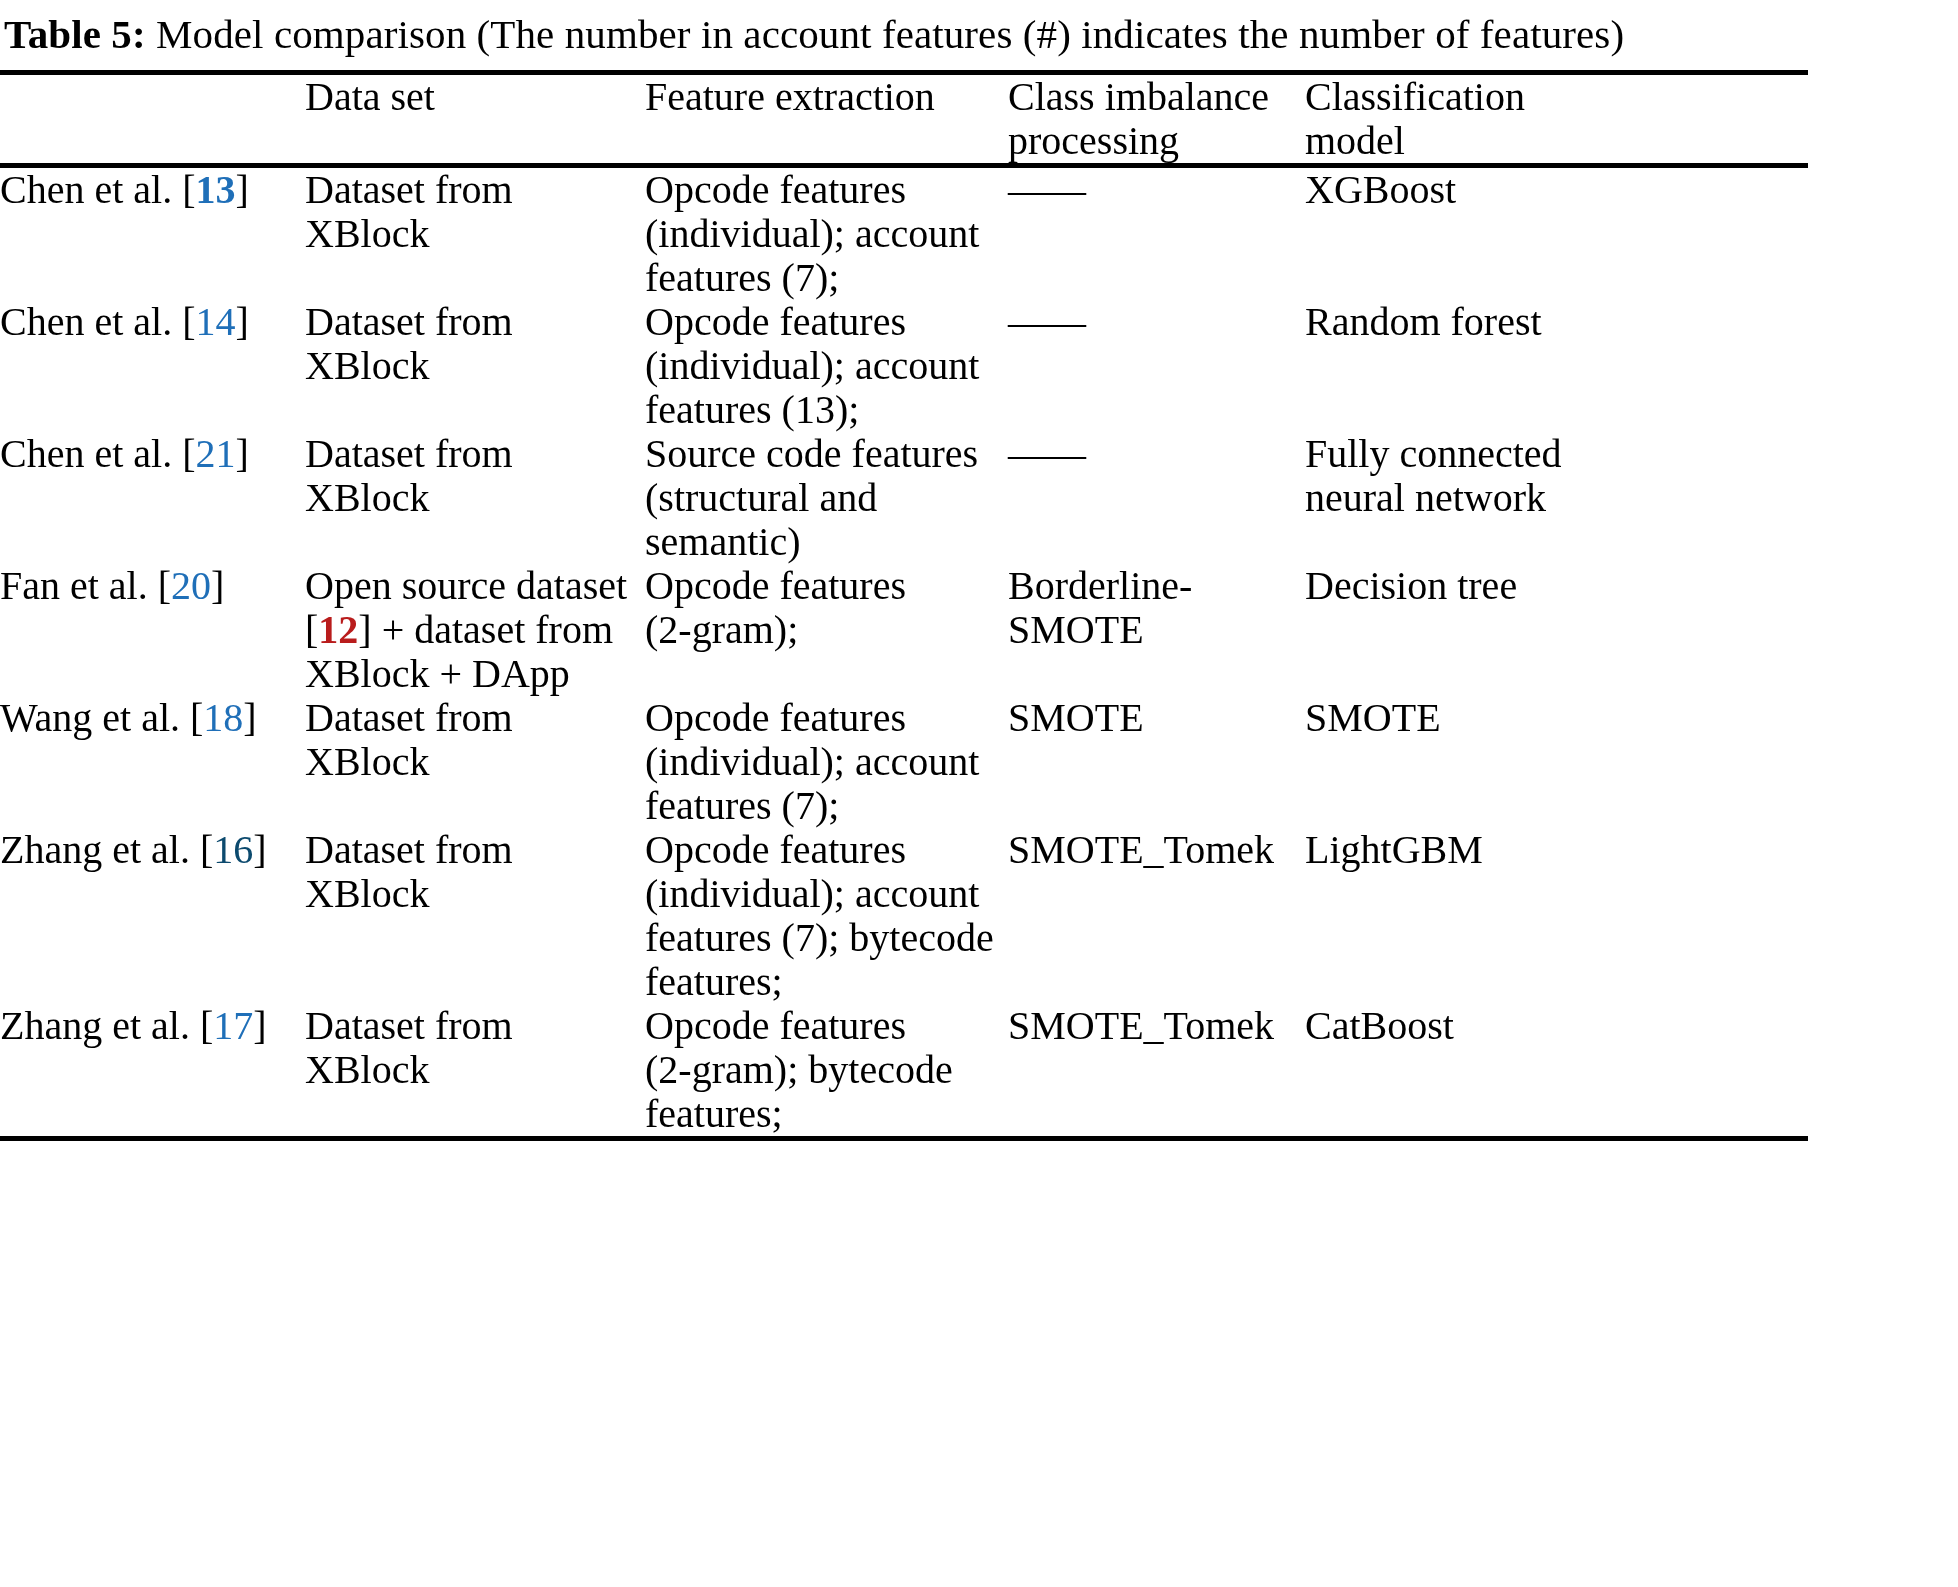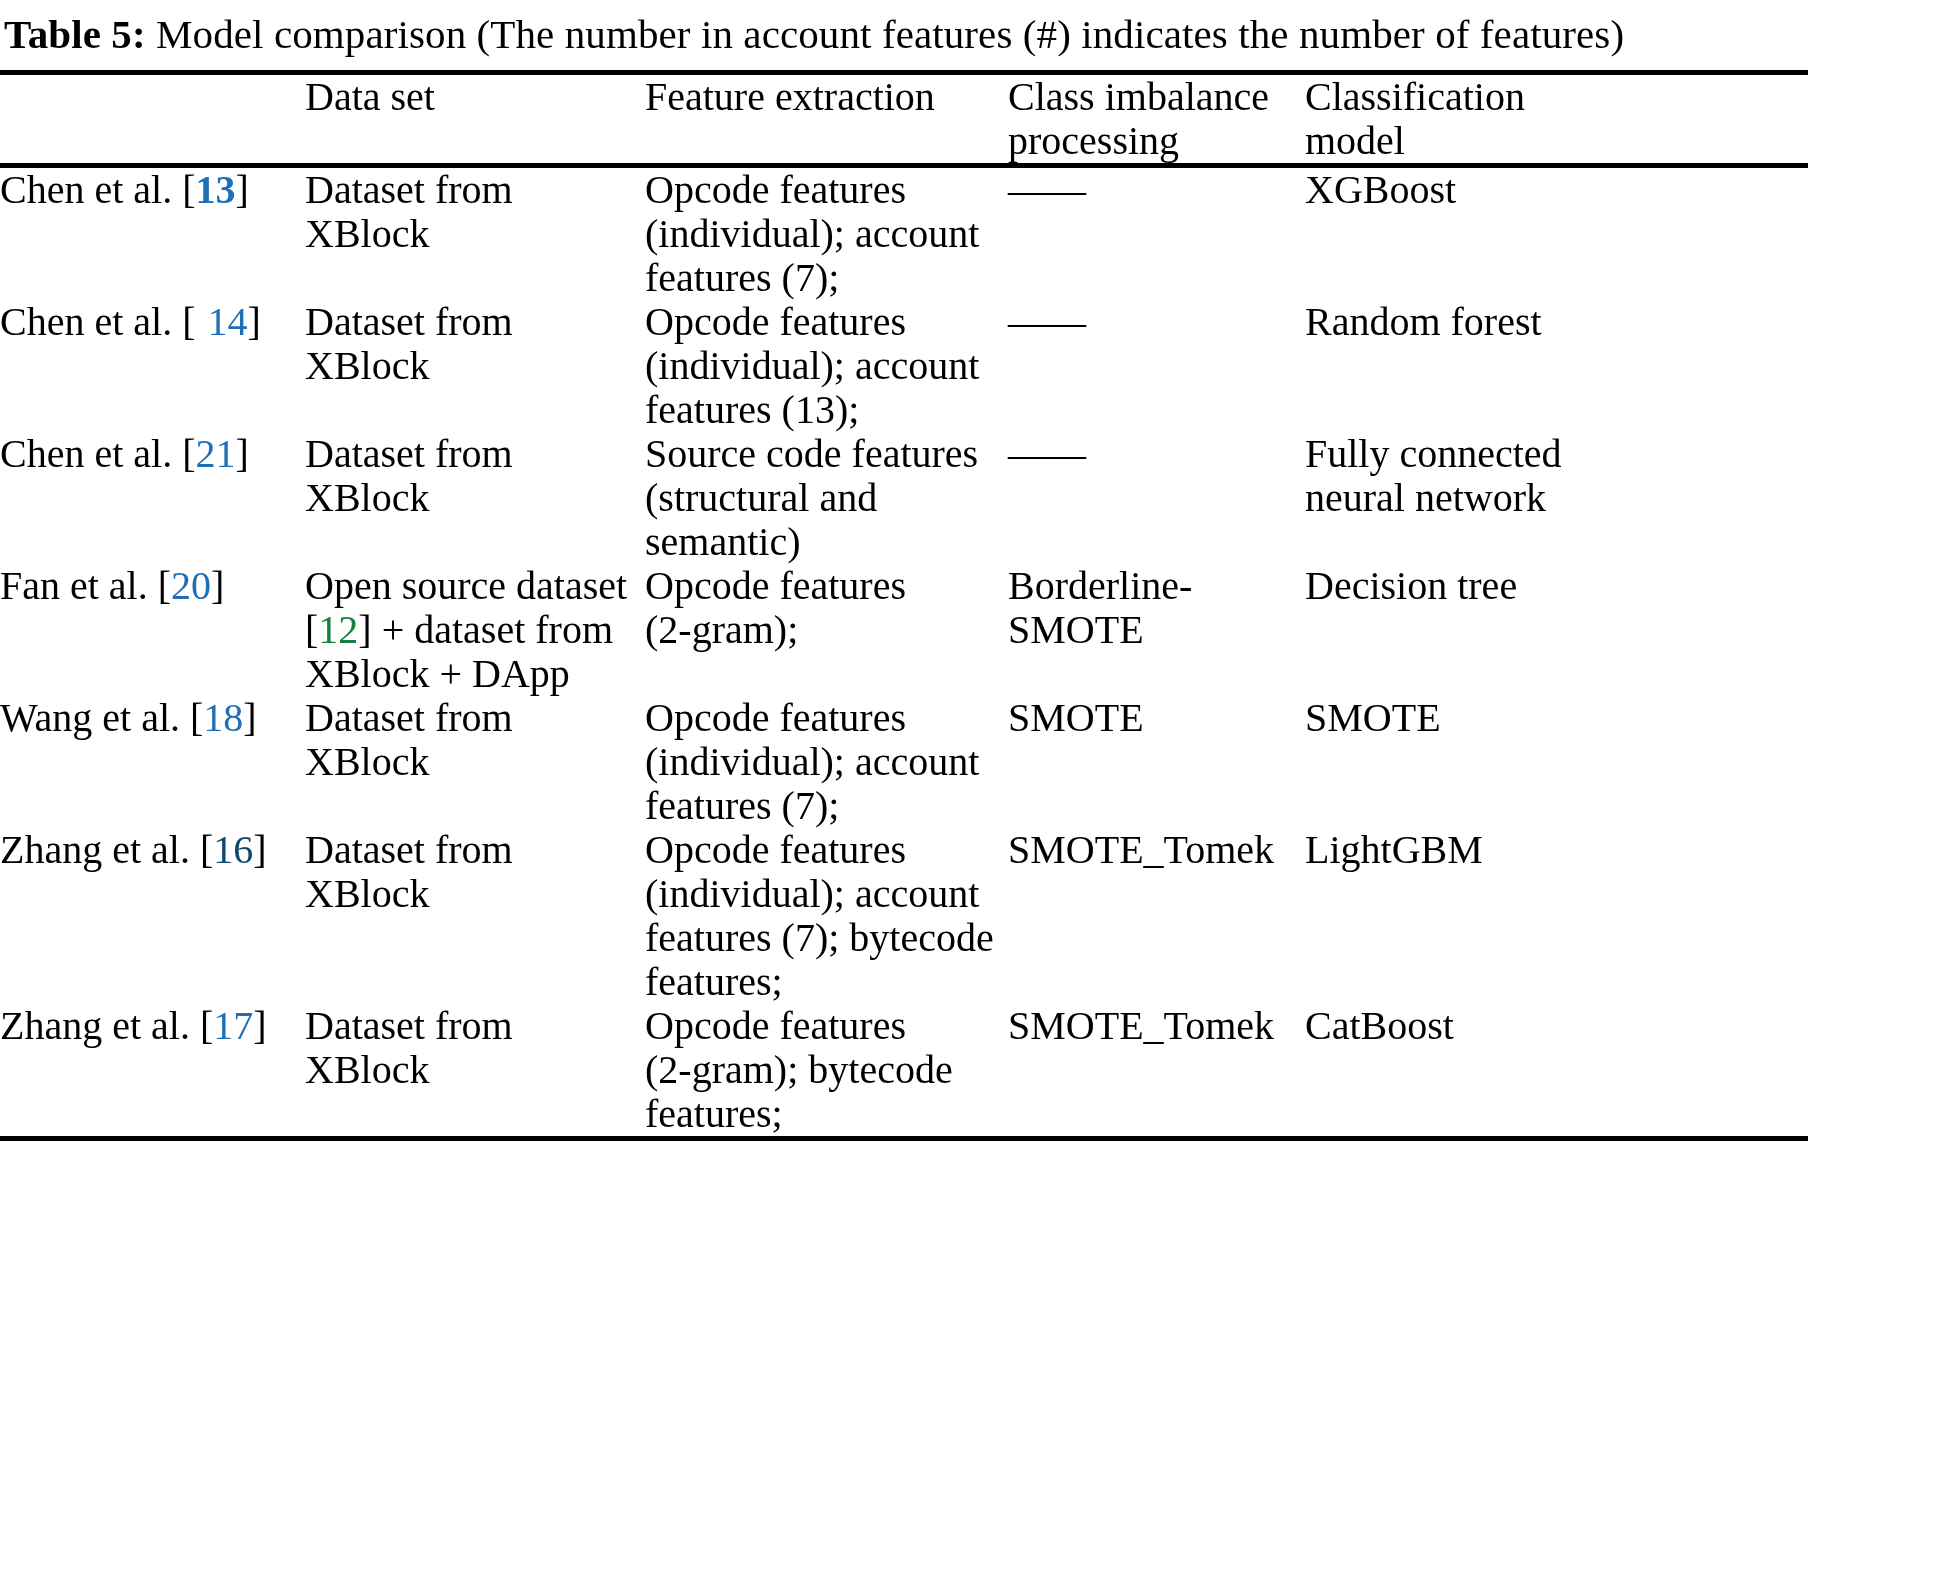--- a/index.html
+++ b/index.html
@@ -141,21 +141,21 @@
           </td>
           <td>
             <span class="cell-line dash">——</span>
           </td>
           <td>
             <span class="cell-line">XGBoost</span>
           </td>
         </tr>
         <tr>
           <td>
-            <span class="cell-line">Chen et al. [<span class="cite" style="color: rgb(31, 111, 184); margin-left: 12px;">14</span>]</span>
+            <span class="cell-line">Chen et al. [<span class="cite" style="color: rgb(31, 111, 184);">14</span>]</span>
           </td>
           <td>
             <span class="cell-line">Dataset from</span>
             <span class="cell-line">XBlock</span>
           </td>
           <td>
             <span class="cell-line">Opcode features</span>
             <span class="cell-line">(individual); account</span>
             <span class="cell-line">features (13);</span>
           </td>
@@ -186,21 +186,21 @@
             <span class="cell-line">Fully connected</span>
             <span class="cell-line">neural network</span>
           </td>
         </tr>
         <tr>
           <td>
             <span class="cell-line">Fan et al. [<span class="cite" style="color: rgb(31, 111, 184);">20</span>]</span>
           </td>
           <td>
             <span class="cell-line">Open source dataset</span>
-            <span class="cell-line">[<span class="cite" style="color: #15803d;">12</span>] + dataset from</span>
+            <span class="cell-line">[<span class="cite" style="color: #b91c1c; font-weight: bold;">12</span>] + dataset from</span>
             <span class="cell-line">XBlock + DApp</span>
           </td>
           <td>
             <span class="cell-line">Opcode features</span>
             <span class="cell-line">(2-gram);</span>
           </td>
           <td>
             <span class="cell-line">Borderline-</span>
             <span class="cell-line">SMOTE</span>
           </td>

